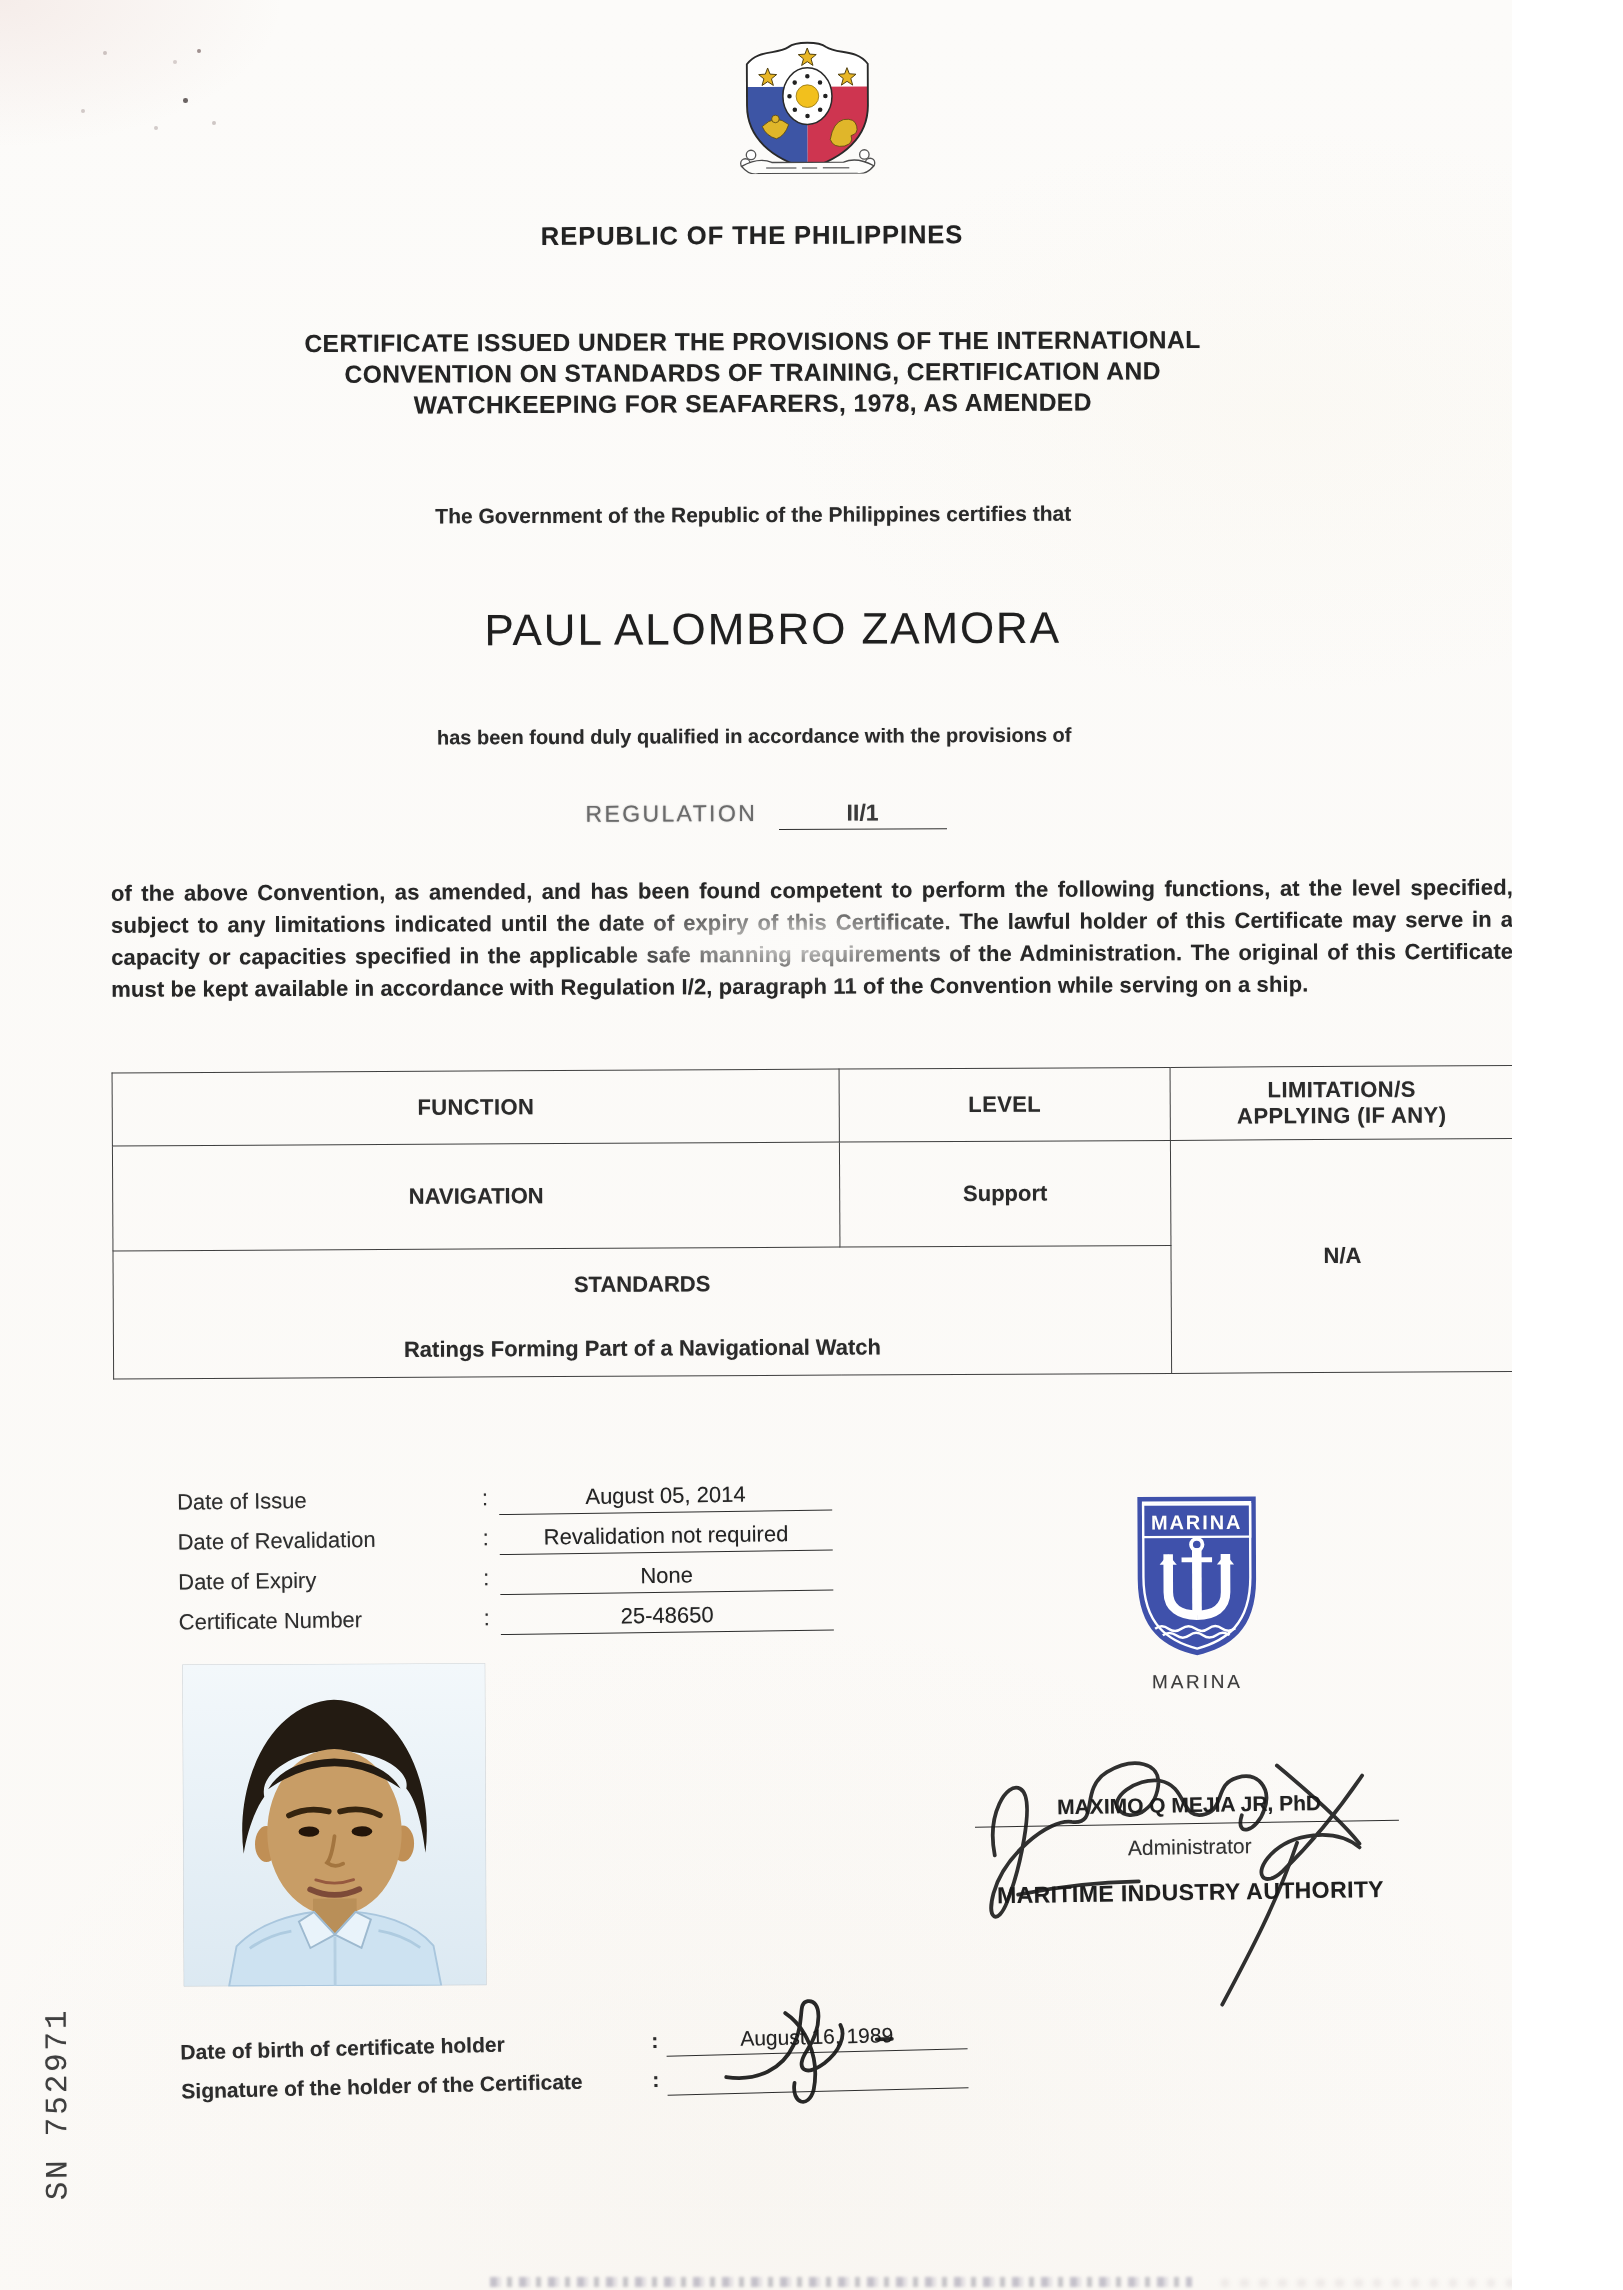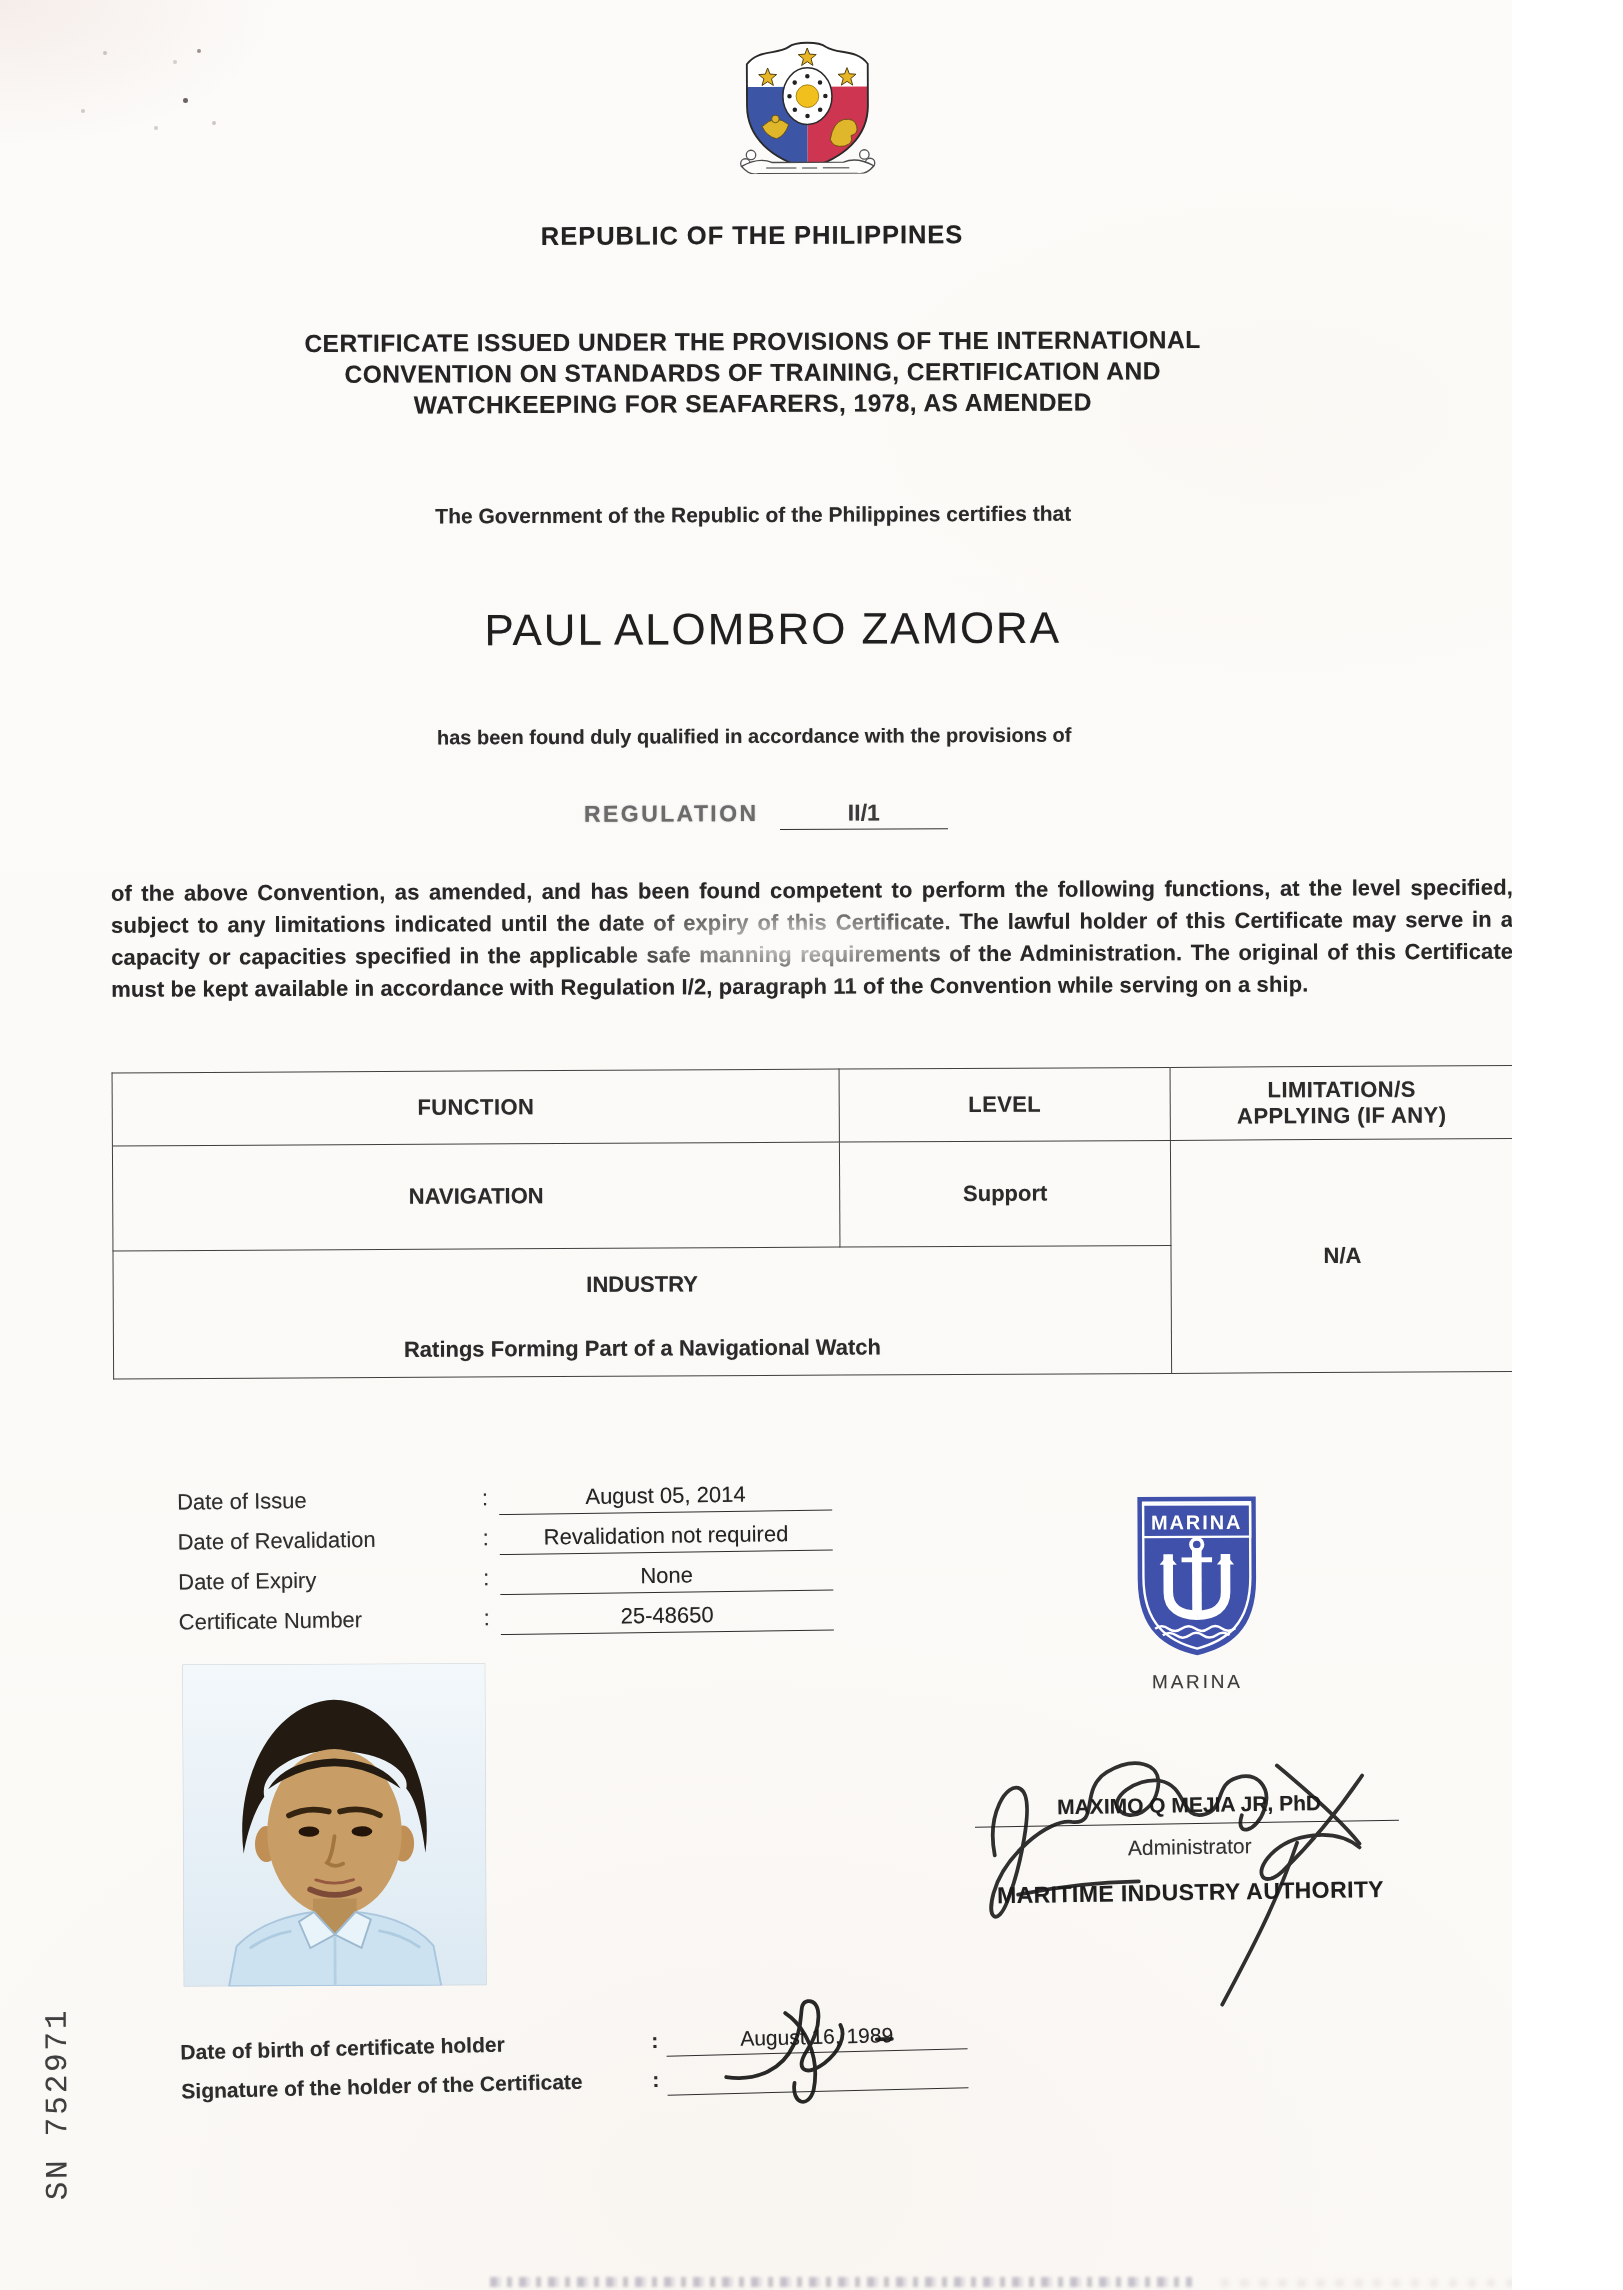--- a/index.html
+++ b/index.html
@@ -17,21 +17,21 @@
   .abs { position:absolute; }
   .ctr { left:0; width:100%; text-align:center; }
 
   .country   { top:221px; font-size:25.6px; font-weight:bold; letter-spacing:0.9px; color:#222; }
   .title     { top:326px; font-size:24.6px; font-weight:bold; line-height:31px; letter-spacing:0.4px; color:#242424; }
   .certifies { top:503px; font-size:21px; font-weight:bold; color:#2a2a2a; }
   .name      { top:604px; font-size:44px; letter-spacing:1.9px; color:#1f1f1f; transform:translateX(19px); }
   .qualified { top:725px; font-size:20px; font-weight:bold; color:#2a2a2a; }
 
   .regulation { top:800px; font-size:23px; transform:translateX(11.4px); }
-  .regulation .reg-label { font-weight:bold; letter-spacing:2.4px; color:#6b6b6b; text-shadow:0 0 1.5px #999; }
+  .regulation .reg-label { font-weight:normal; letter-spacing:2.4px; color:#6b6b6b; text-shadow:0 0 1.5px #999; }
   .uline { display:inline-block; border-bottom:1.9px solid #2d2d2d; text-align:center; }
   .reg-value { width:168px; margin-left:15px; padding-bottom:1.9px; font-weight:bold; color:#3a3a3a; }
 
   .body-par {
     left:112px; top:875px; width:1402px;
     font-size:22px; font-weight:bold; line-height:32px;
     text-align:justify; letter-spacing:0.1px; color:#272727;
   }
   .body-fade { left:530px; top:880px; width:530px; height:123px; pointer-events:none;
     background: radial-gradient(50% 50% at 50% 50%, rgba(252,251,249,.88), rgba(252,251,249,0) 75%); }
@@ -186,21 +186,21 @@
 APPLYING (IF ANY)</th>
       </tr>
       <tr class="row-func">
         <td>NAVIGATION</td>
         <td>Support</td>
         <td rowspan="2">N/A</td>
       </tr>
       <tr>
         <td colspan="2" class="cap-cell">
           <div class="cap-inner">
-            <div>INDUSTRY</div>
+            <div>STANDARDS</div>
             <div>Ratings Forming Part of a Navigational Watch</div>
           </div>
         </td>
       </tr>
     </tbody>
       </table>
 
     <div class="abs details">
       <div class="drow">
         <div class="dlabel">Date of Issue</div>

